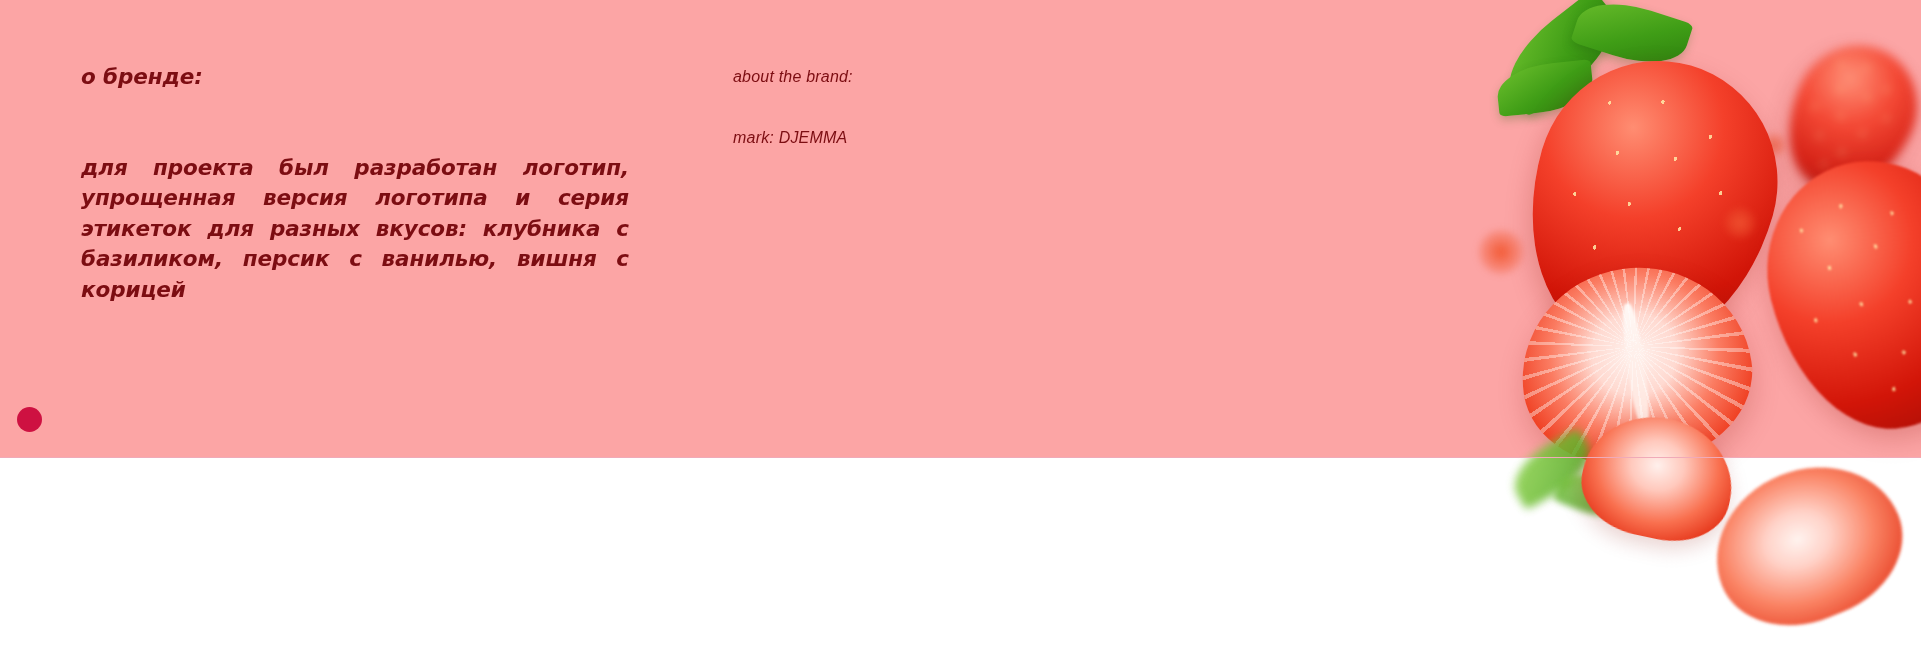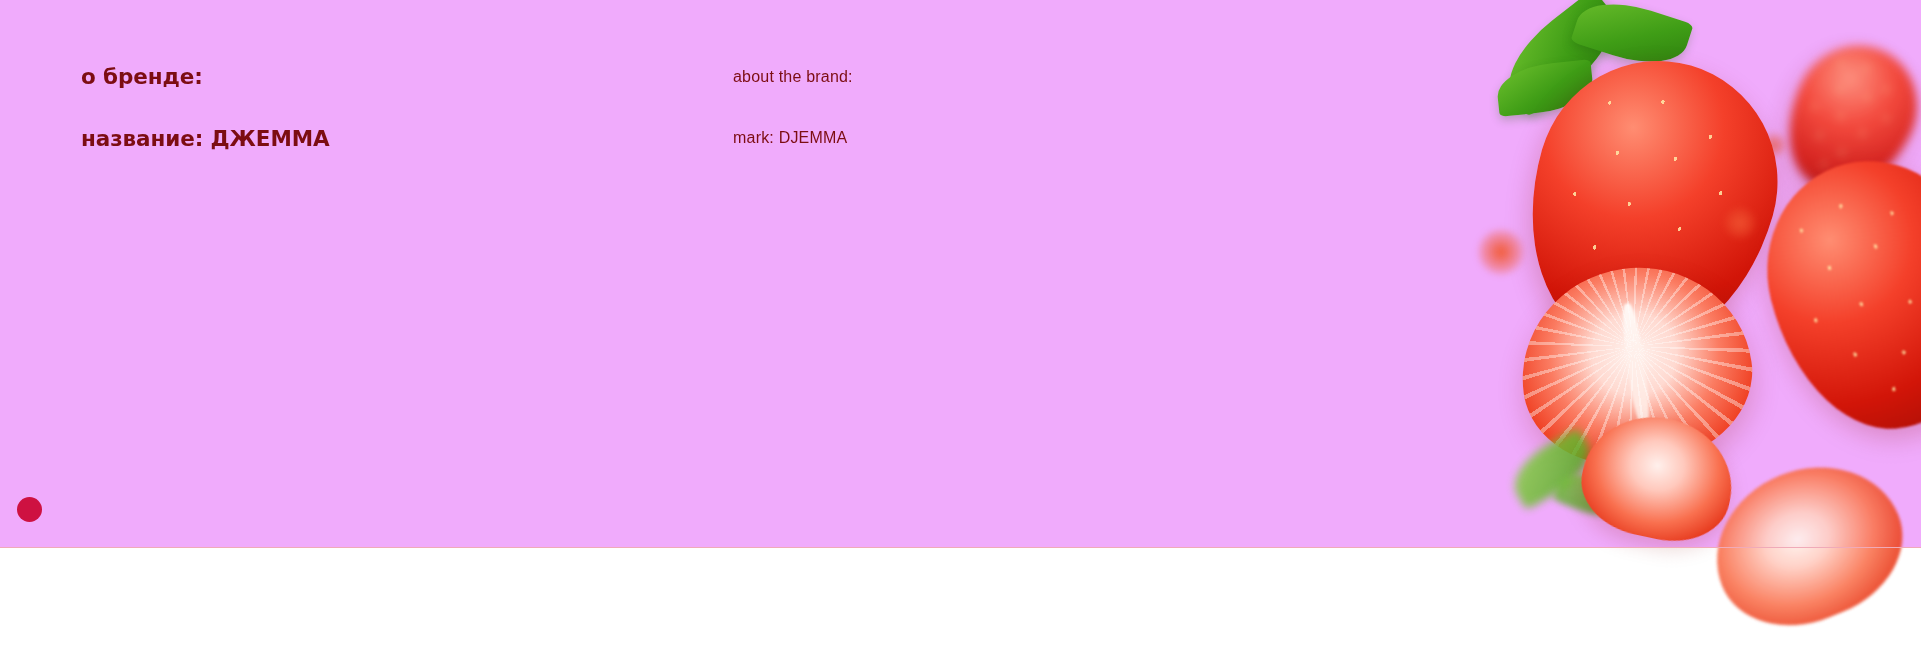--- a/index.html
+++ b/index.html
@@ -7,23 +7,24 @@
   html, body {
     width:1921px;
     height:652px;
     background:#ffffff;
     overflow:hidden;
   }
 
   .page {
     position:relative;
     width:1921px;
-    height:548px;
-    background:#f0abfc;
+    height:458px;
+    background:#fca5a5;
     font-family:"DejaVu Sans", sans-serif;
+    font-style:italic;
   }
 
   
   .artwork {
     position:absolute;
     top:0;
     right:0;
     width:600px;
     height:652px;
     overflow:hidden;
@@ -233,28 +234,25 @@
     <div class="slice"></div>
     <div class="slice-2"></div>
   </div>
 
   <div class="col col-ru">
 
     <p class="para block-heading">о бренде:</p>
 
     <div class="gap-lg"></div>
 
-    <p class="para name-line">
-      <span>название:</span>
-      <span class="name-value">ДЖЕММА</span>
-    </p>
 
 
     <div class="gap-md"></div>
 
+    <p class="para justify">для проекта был разработан логотип, упрощенная версия логотипа и серия этикеток для разных вкусов: клубника с базиликом, персик с ванилью, вишня с корицей</p>
   </div>
 
   <div class="col col-en">
 
     <p class="para block-heading">about the brand:</p>
 
     <div class="gap-lg"></div>
 
     <p class="para name-line">
       <span>mark:</span>

